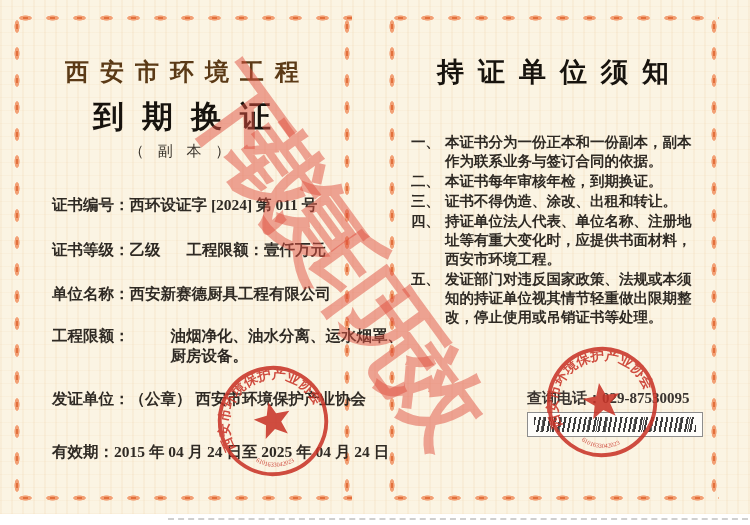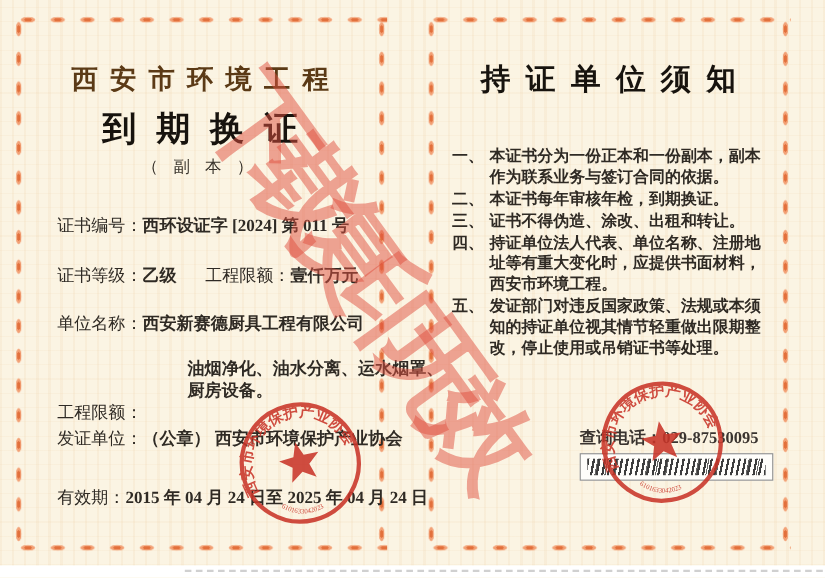--- a/index.html
+++ b/index.html
@@ -40,21 +40,21 @@
   }
   .cert-title{
     position:absolute;left:12px;top:96px;width:340px;text-align:center;
     font-size:31px;font-weight:bold;letter-spacing:18px;color:#17130e;text-indent:18px;
   }
   .copy-note{
     position:absolute;left:12px;top:142px;width:340px;text-align:center;
     font-size:15px;letter-spacing:5px;color:#3a342c;
   }
   .row{position:absolute;left:52px;font-size:15.5px;font-weight:600;color:#2f2a24;}
-  .row .lbl{font-weight:400;margin-top:39px;}
+  .row .lbl{font-weight:700;}
   .row-certno{top:195px;}
   .row-grade{top:240px;}
   .row-grade .gap{display:inline-block;width:26px;}
   .row-company{top:284px;}
   .row-category{top:326px;}
   .row-category .lbl{display:inline-block;vertical-align:top;}
   .row-category .val{display:inline-block;vertical-align:top;width:240px;line-height:20px;margin-left:41px;}
   .row-issuer{top:389px;}
   .row-validity{top:442px;}
 

